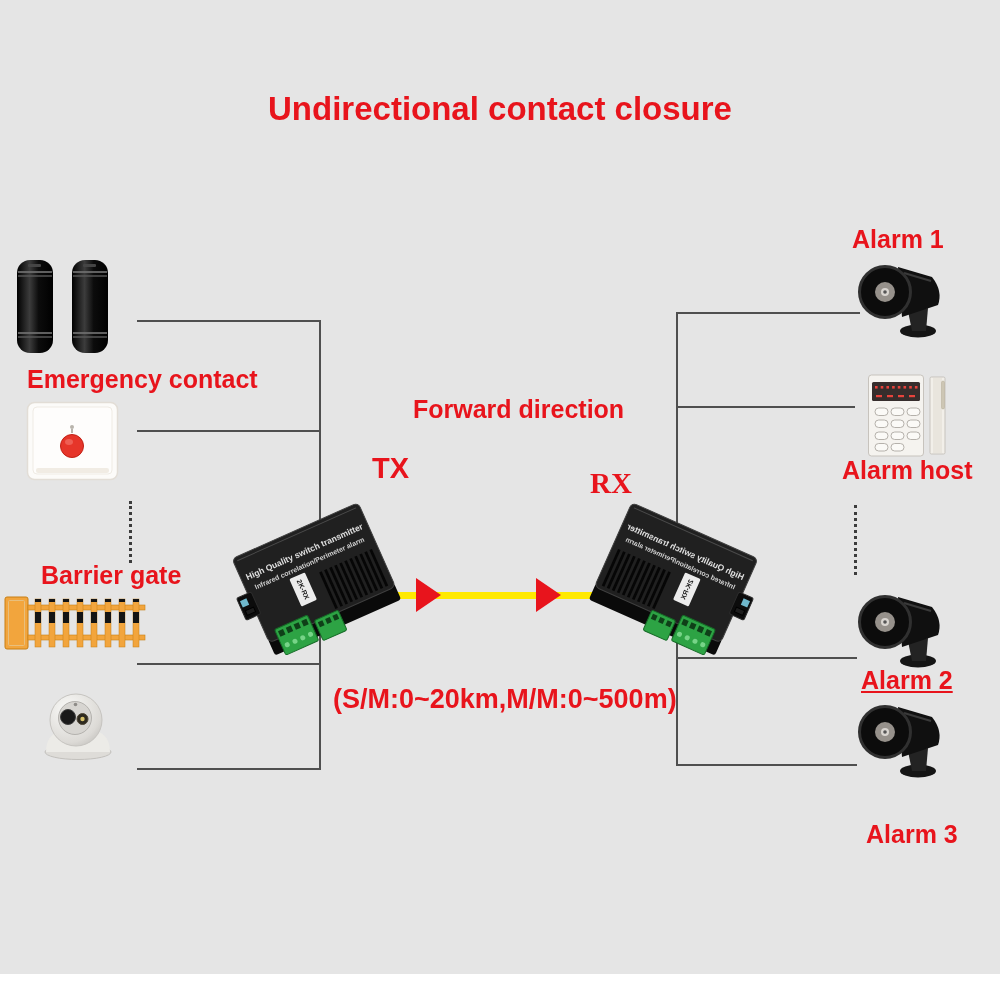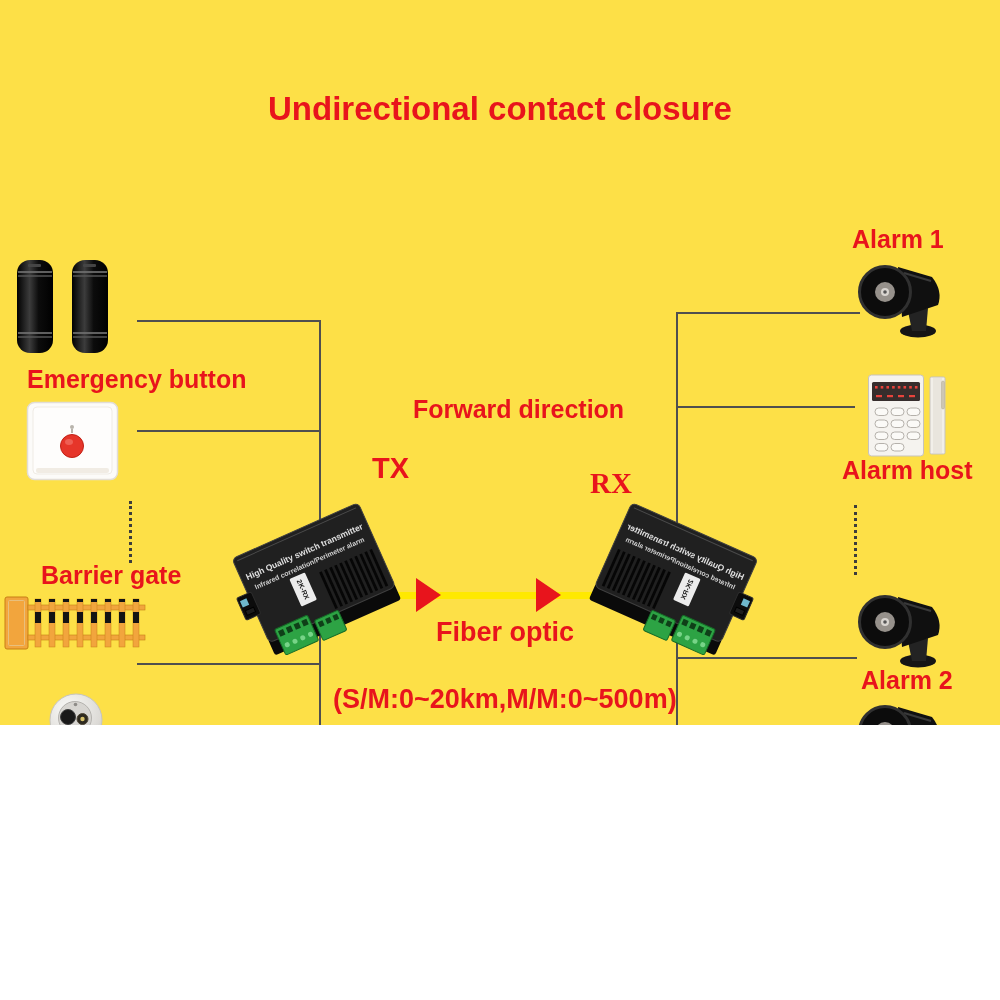--- a/index.html
+++ b/index.html
@@ -1,17 +1,17 @@
 <!DOCTYPE html>
 <html><head>
 <meta charset="utf-8">
 <style>
   html,body{margin:0;padding:0;background:#fff;}
   .canvas{
-    position:relative;width:1000px;height:725px;background:#fde047;overflow:hidden;
+    position:relative;width:1000px;height:974px;background:#e5e5e5;overflow:hidden;
     font-family:"Liberation Sans",sans-serif;
   }
   .lbl{position:absolute;color:#e8141c;font-weight:700;white-space:nowrap;z-index:5;}
   .title{left:0;top:90px;width:1000px;text-align:center;font-size:33px;}
   .f25{font-size:25px;}
   .f27{font-size:27px;}
   .f29{font-size:29px;}
   .line{position:absolute;background:#4f4f4f;z-index:1;}
   .dots{position:absolute;width:0;border-left:3px dotted #3c3c3c;z-index:1;}
   .fiber{position:absolute;left:384px;top:592px;width:264px;height:7px;background:#ffe900;z-index:1;}
@@ -305,27 +305,26 @@
         <rect x="62" y="106" width="26" height="22" rx="2" fill="#2da344" stroke="#156a26"></rect>
         <g fill="#0f3f18">
           <rect x="64.5" y="109" width="5" height="5.5"></rect>
             <rect x="72.5" y="109" width="5" height="5.5"></rect>
             <rect x="80.5" y="109" width="5" height="5.5"></rect>
         </g>
       </g>
     </svg>
   </div>
 
-  <div class="lbl f25" style="left:27px;top:365px;">Emergency button</div>
+  <div class="lbl f25" style="left:27px;top:365px;">Emergency contact</div>
   <div class="lbl f25" style="left:32px;top:561px;margin-left:9px;">Barrier gate</div>
 
   <div class="lbl f25" style="left:852px;top:225px;">Alarm 1</div>
   <div class="lbl f25" style="left:842px;top:456px;">Alarm host</div>
-  <div class="lbl f25" style="left:861px;top:666px;">Alarm 2</div>
+  <div class="lbl f25" style="left:861px;top:666px;text-decoration:underline;">Alarm 2</div>
   <div class="lbl f25" style="left:866px;top:820px;">Alarm 3</div>
 
   <div class="lbl f25" style="left:413px;top:395px;">Forward direction</div>
   <div class="lbl f29" style="left:372px;top:452px;">TX</div>
   <div class="lbl f29" style="left:590px;top:467px;font-family:Liberation Serif, serif;">RX</div>
-  <div class="lbl f27" style="left:436px;top:617px;">Fiber optic</div>
   <div class="lbl f27" style="left:333px;top:684px;text-align:center;">(S/M:0~20km,M/M:0~500m)</div>
 
 </div>
 
 </body></html>

